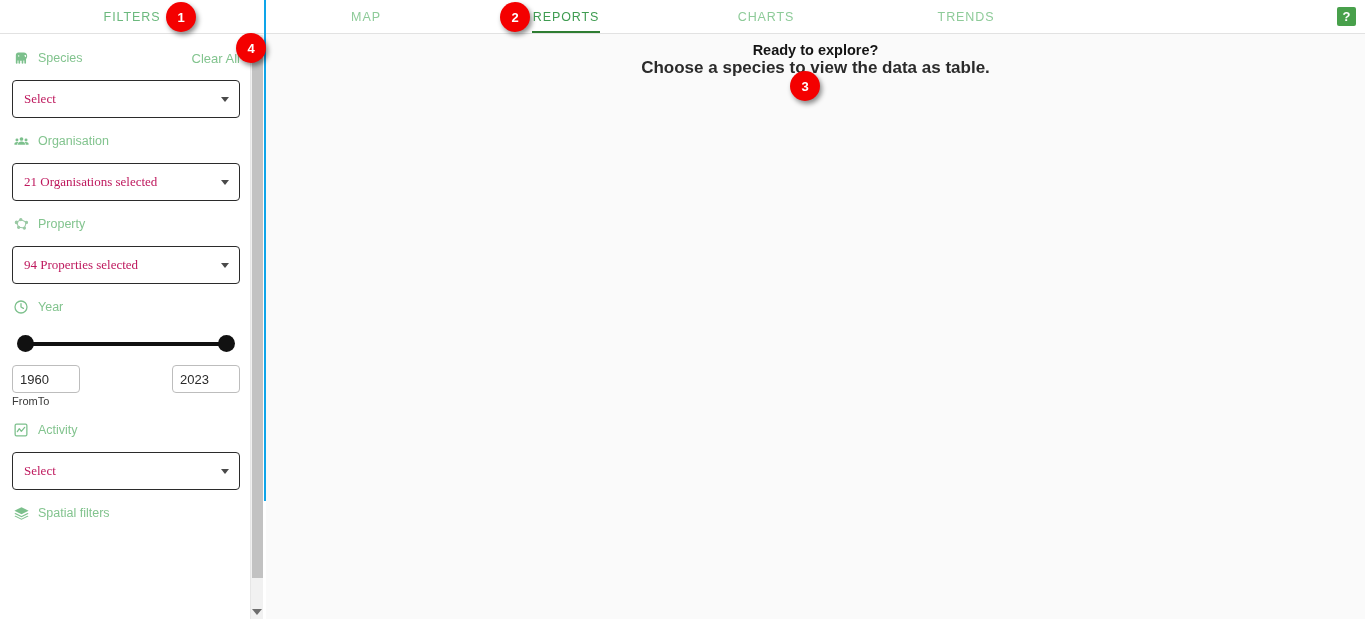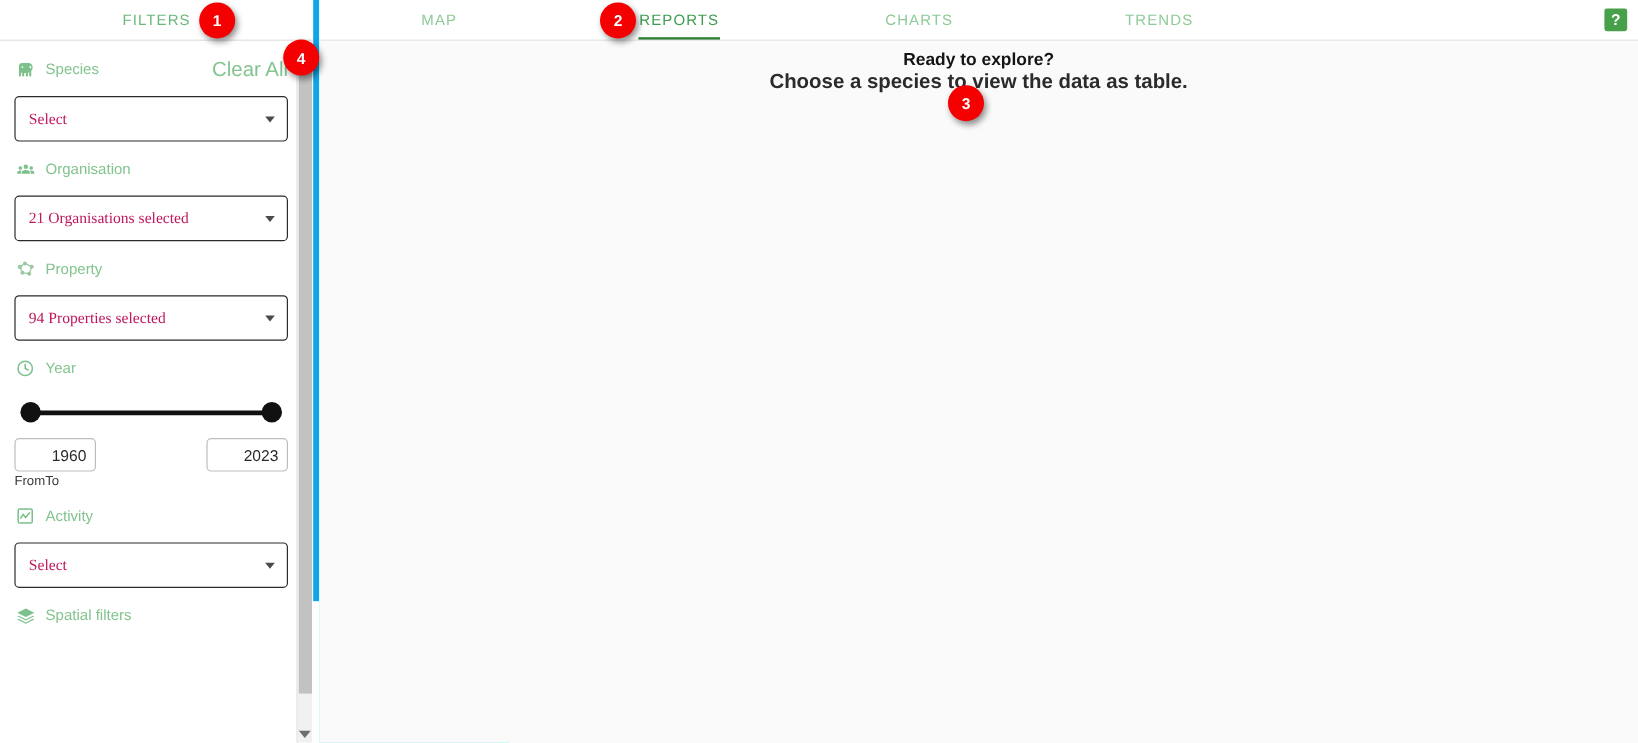--- a/index.html
+++ b/index.html
@@ -16,21 +16,21 @@
     display: flex;
     background: #ffffff;
   }
 
   
   .sidebar {
     position: relative;
     width: 266px;
     height: 501px;
     background: #ffffff;
-    border-right: 5px solid #0ea5e9;
+    border-right: 2px solid #0ea5e9;
     flex: 0 0 266px;
   }
   .sidebar-header {
     height: 34px;
     border-bottom: 1px solid #e2e2e2;
     display: flex;
     align-items: center;
     justify-content: center;
     position: relative;
   }
@@ -67,21 +67,21 @@
   }
   .group-head .glabel {
     color: #83c48f;
     font-size: 12.5px;
     font-weight: 400;
   }
   .clear-all {
     position: absolute;
     right: 0;
     color: #83c48f;
-    font-size: 17px;
+    font-size: 13px;
     cursor: pointer;
   }
 
   .select-box {
     position: relative;
     height: 38px;
     border: 1px solid #2b2b2b;
     border-radius: 4px;
     background: #fff;
     display: flex;
@@ -138,21 +138,20 @@
   .year-field {
     width: 68px;
     height: 28px;
     border: 1px solid #bdbdbd;
     border-radius: 4px;
     background: #fff;
     font-size: 13px;
     color: #2a2a2a;
     padding: 0 7px;
     font-family: "Liberation Sans", sans-serif;
-    text-align: right;
   }
   .year-labels {
     display: flex;
     justify-content: flex-start;
     margin-top: 2px;
   }
   .year-labels span {
     font-size: 11px;
     color: #3a3a3a;
   }

